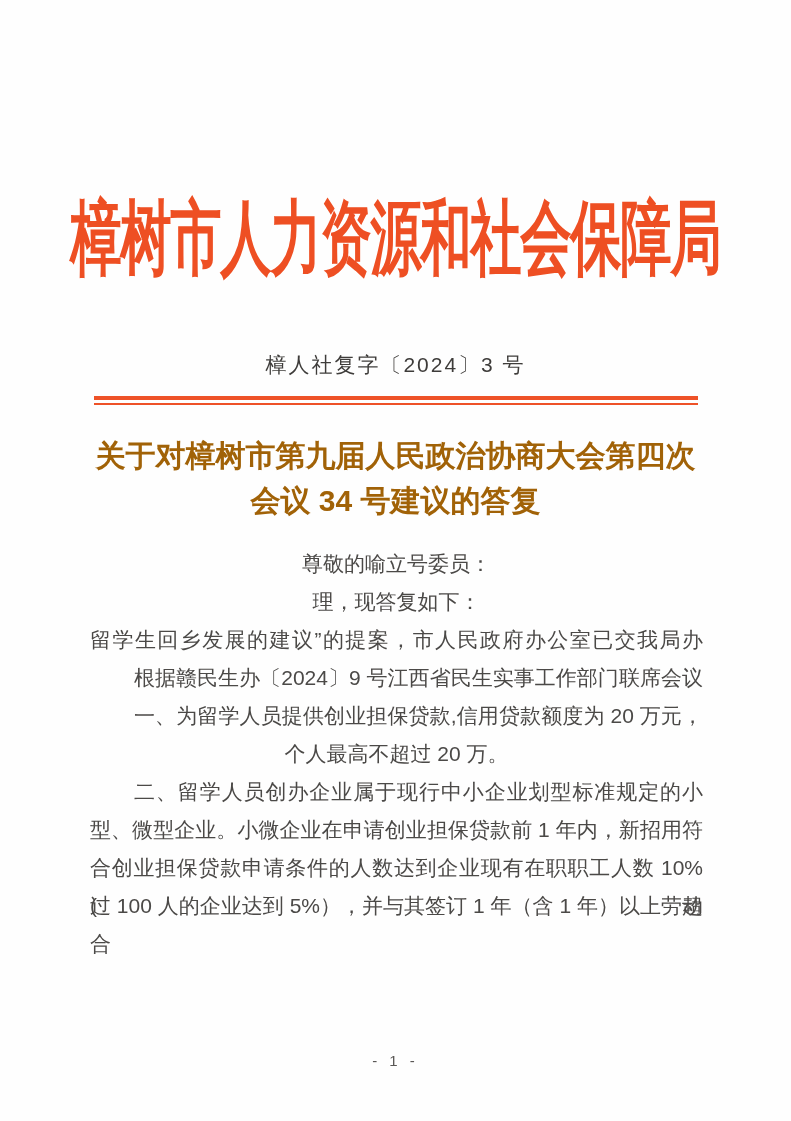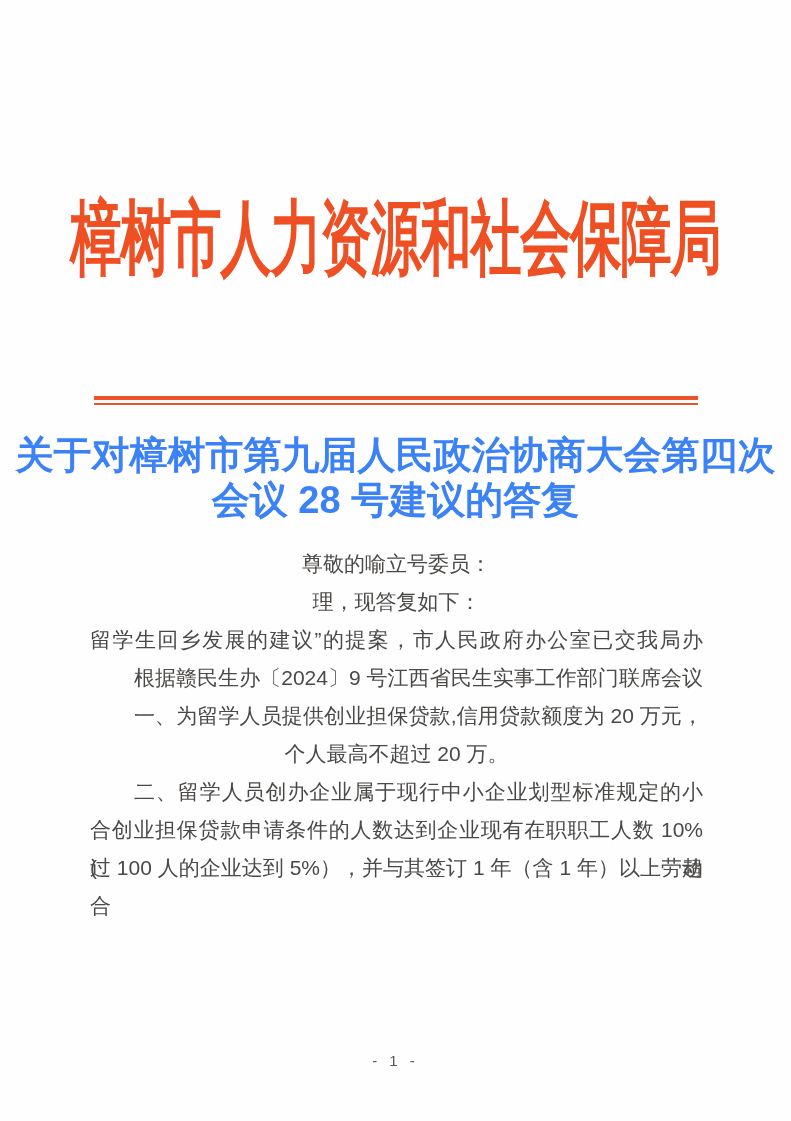--- a/index.html
+++ b/index.html
@@ -59,25 +59,25 @@
     height: 2px;
     background: #ee5228;
   }
   
   .doc-title {
     position: absolute;
     top: 433px;
     left: 0;
     width: 100%;
     text-align: center;
-    font-size: 38px;
+    font-size: 30px;
     font-weight: bold;
     line-height: 45px;
     letter-spacing: 0px;
-    color: #3b82f6;
+    color: #a16207;
   }
   
   .body-block {
     position: absolute;
     top: 545px;
     left: 90px;
     width: 613px;
     font-size: 21px;
     line-height: 38px;
     color: #4b4947;
@@ -111,36 +111,38 @@
     color: #5a5856;
   }
 </style>
 </head>
 <body>
 
 <div class="page">
 
   <div class="agency-title">樟树市人力资源和社会保障局</div>
 
+  <div class="doc-number">樟人社复字〔2024〕3 号</div>
 
   <div class="rule-thick"></div>
   <div class="rule-thin"></div>
 
   <div class="doc-title">
     <div>关于对樟树市第九届人民政治协商大会第四次</div>
-    <div>会议 28 号建议的答复</div>
+    <div>会议 34 号建议的答复</div>
   </div>
 
   <div class="body-block">
     <div class="line">尊敬的喻立号委员：</div>
     <div class="line">理，现答复如下：</div>
     <div class="line fill">留学生回乡发展的建议”的提案，市人民政府办公室已交我局办</div>
     <div class="line indent fill">根据赣民生办〔2024〕9 号江西省民生实事工作部门联席会议</div>
     <div class="line indent fill">一、为留学人员提供创业担保贷款,信用贷款额度为 20 万元，</div>
     <div class="line">个人最高不超过 20 万。</div>
     <div class="line indent fill">二、留学人员创办企业属于现行中小企业划型标准规定的小</div>
+    <div class="line fill">型、微型企业。小微企业在申请创业担保贷款前 1 年内，新招用符</div>
     <div class="line fill">合创业担保贷款申请条件的人数达到企业现有在职职工人数 10%(超</div>
     <div class="line fill">过 100 人的企业达到 5%），并与其签订 1 年（含 1 年）以上劳动合</div>
   </div>
 
   <div class="page-number">- 1 -</div>
 
 </div>
 
 </body></html>

